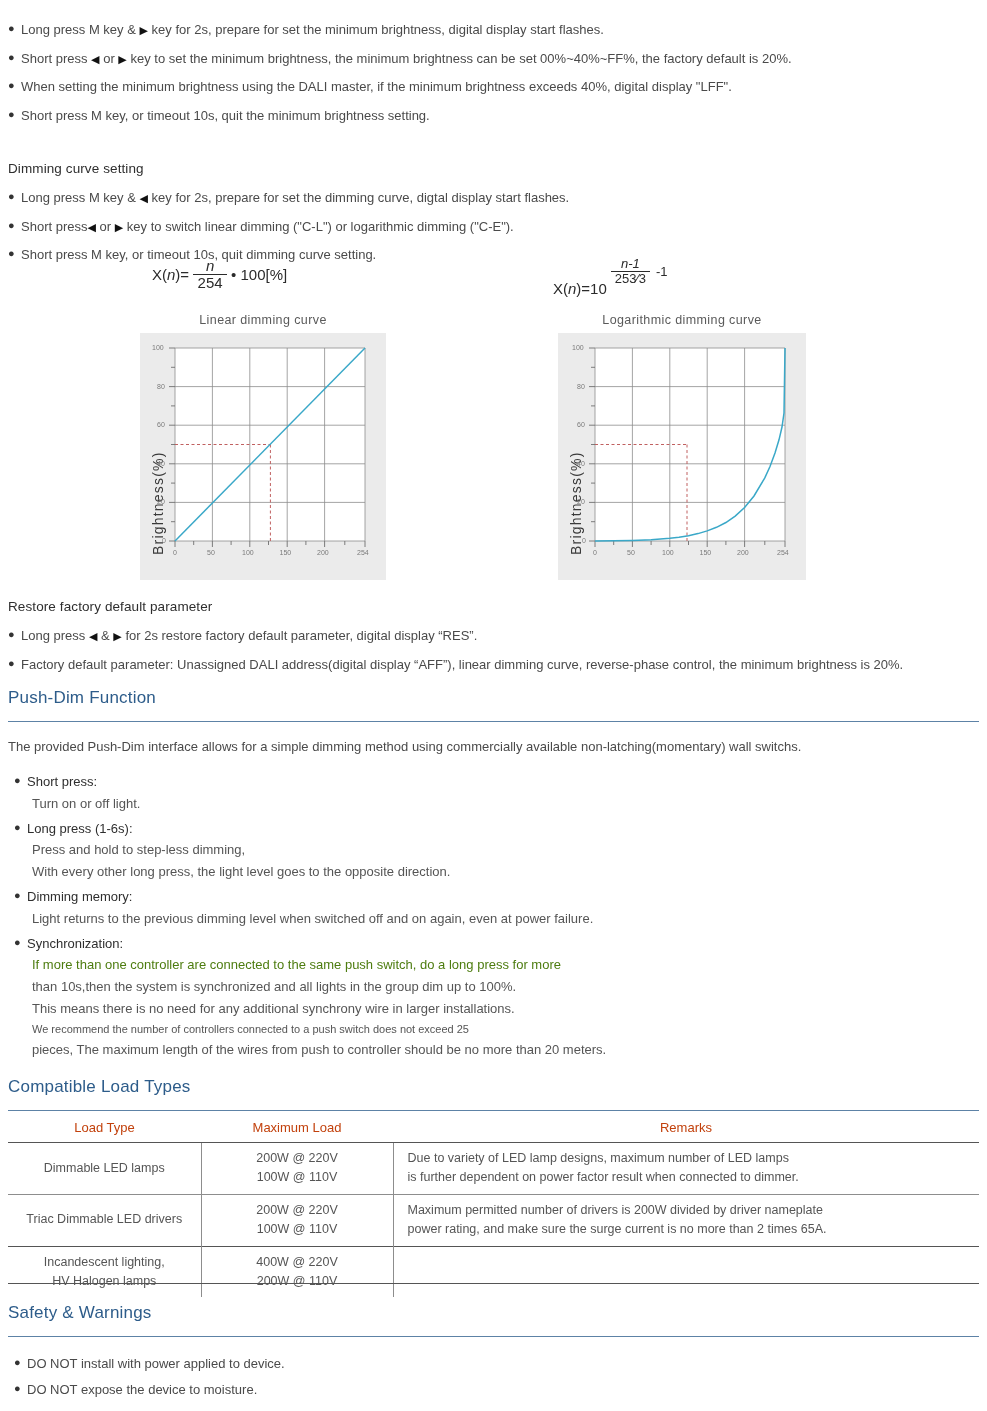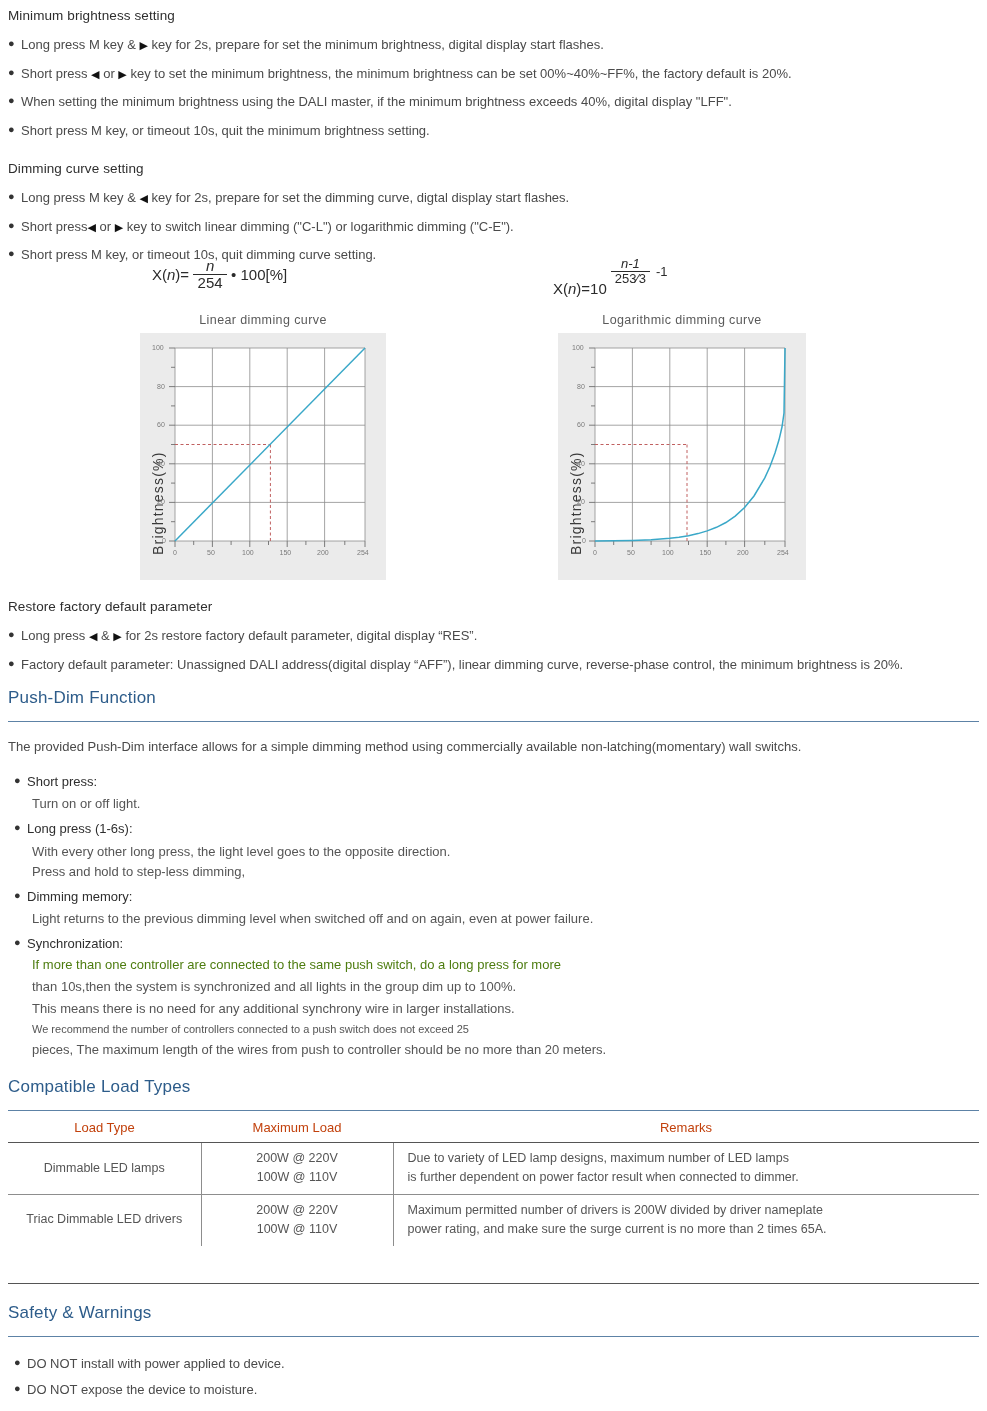--- a/index.html
+++ b/index.html
@@ -137,21 +137,20 @@
   .row-thin { border-top: 1px solid #8d8d8d; }
   .cell-center { text-align: center; }
   .cell-lines > div { line-height: 1.55; }
 </style>
 </head>
 <body>
 
 <div class="page">
 
   <div style="position:absolute; left:8px; top:8px; width:960px;">
-    <div class="sub-head">Minimum brightness setting</div>
 
     <div class="bullet-row" style="margin-top:13px;">
       <span class="bullet-dot">●</span>
       <span class="bullet-text">
         <span>Long press M key &amp; </span><span class="tri">▶</span><span> key for 2s, prepare for set the minimum brightness, digital display start flashes.</span>
       </span>
     </div>
 
     <div class="bullet-row" style="margin-top:11px;">
       <span class="bullet-dot">●</span>
@@ -396,22 +395,22 @@
         <span class="bullet-text" style="color:#2e2e2e;">Short press:</span>
       </div>
       <div style="margin-left:18px; margin-top:5px; font-size:13px; color:#555;">Turn on or off light.</div>
     </div>
 
     <div style="margin-top:9px;">
       <div class="bullet-row">
         <span class="bullet-dot">●</span>
         <span class="bullet-text" style="color:#2e2e2e;">Long press (1-6s):</span>
       </div>
+      <div style="margin-left:18px; margin-top:5px; font-size:13px; color:#555;">Press and hold to step-less dimming,</div>
       <div style="margin-left:18px; margin-top:7px; font-size:13px; color:#555;">With every other long press, the light level goes to the opposite direction.</div>
-      <div style="margin-left:18px; margin-top:5px; font-size:13px; color:#555;">Press and hold to step-less dimming,</div>
     </div>
 
     <div style="margin-top:9px;">
       <div class="bullet-row">
         <span class="bullet-dot">●</span>
         <span class="bullet-text" style="color:#2e2e2e;">Dimming memory:</span>
       </div>
       <div style="margin-left:18px; margin-top:5px; font-size:13px; color:#555;">Light returns to the previous dimming level when switched off and on again, even at power failure.</div>
     </div>
 
@@ -466,20 +465,31 @@
         </td>
         <td class="row-thin col-div cell-center cell-lines">
           <div>200W @ 220V</div>
           <div>100W @ 110V</div>
         </td>
         <td class="row-thin col-div cell-lines" style="padding-left:14px;">
           <div>Maximum permitted number of drivers is 200W divided by driver nameplate</div>
           <div>power rating, and make sure the surge current is no more than 2 times 65A.</div>
         </td>
       </tr>
+      <tr>
+        <td class="row-top cell-center cell-lines">
+          <div>Incandescent lighting,</div>
+          <div>HV Halogen lamps</div>
+        </td>
+        <td class="row-top col-div cell-center cell-lines">
+          <div>400W @ 220V</div>
+          <div>200W @ 110V</div>
+        </td>
+        <td class="row-top col-div"></td>
+      </tr>
     </tbody>
   </table>
   <div style="position:absolute; left:8px; top:1283px; width:971px; height:1px; background:#555;"></div>
 
   <div style="position:absolute; left:8px; top:1303px; width:971px;">
     <div class="section-head">Safety &amp; Warnings</div>
     <div class="section-rule" style="margin-top:13px;"></div>
   </div>
 
   <div style="position:absolute; left:14px; top:1355px; width:900px;">

